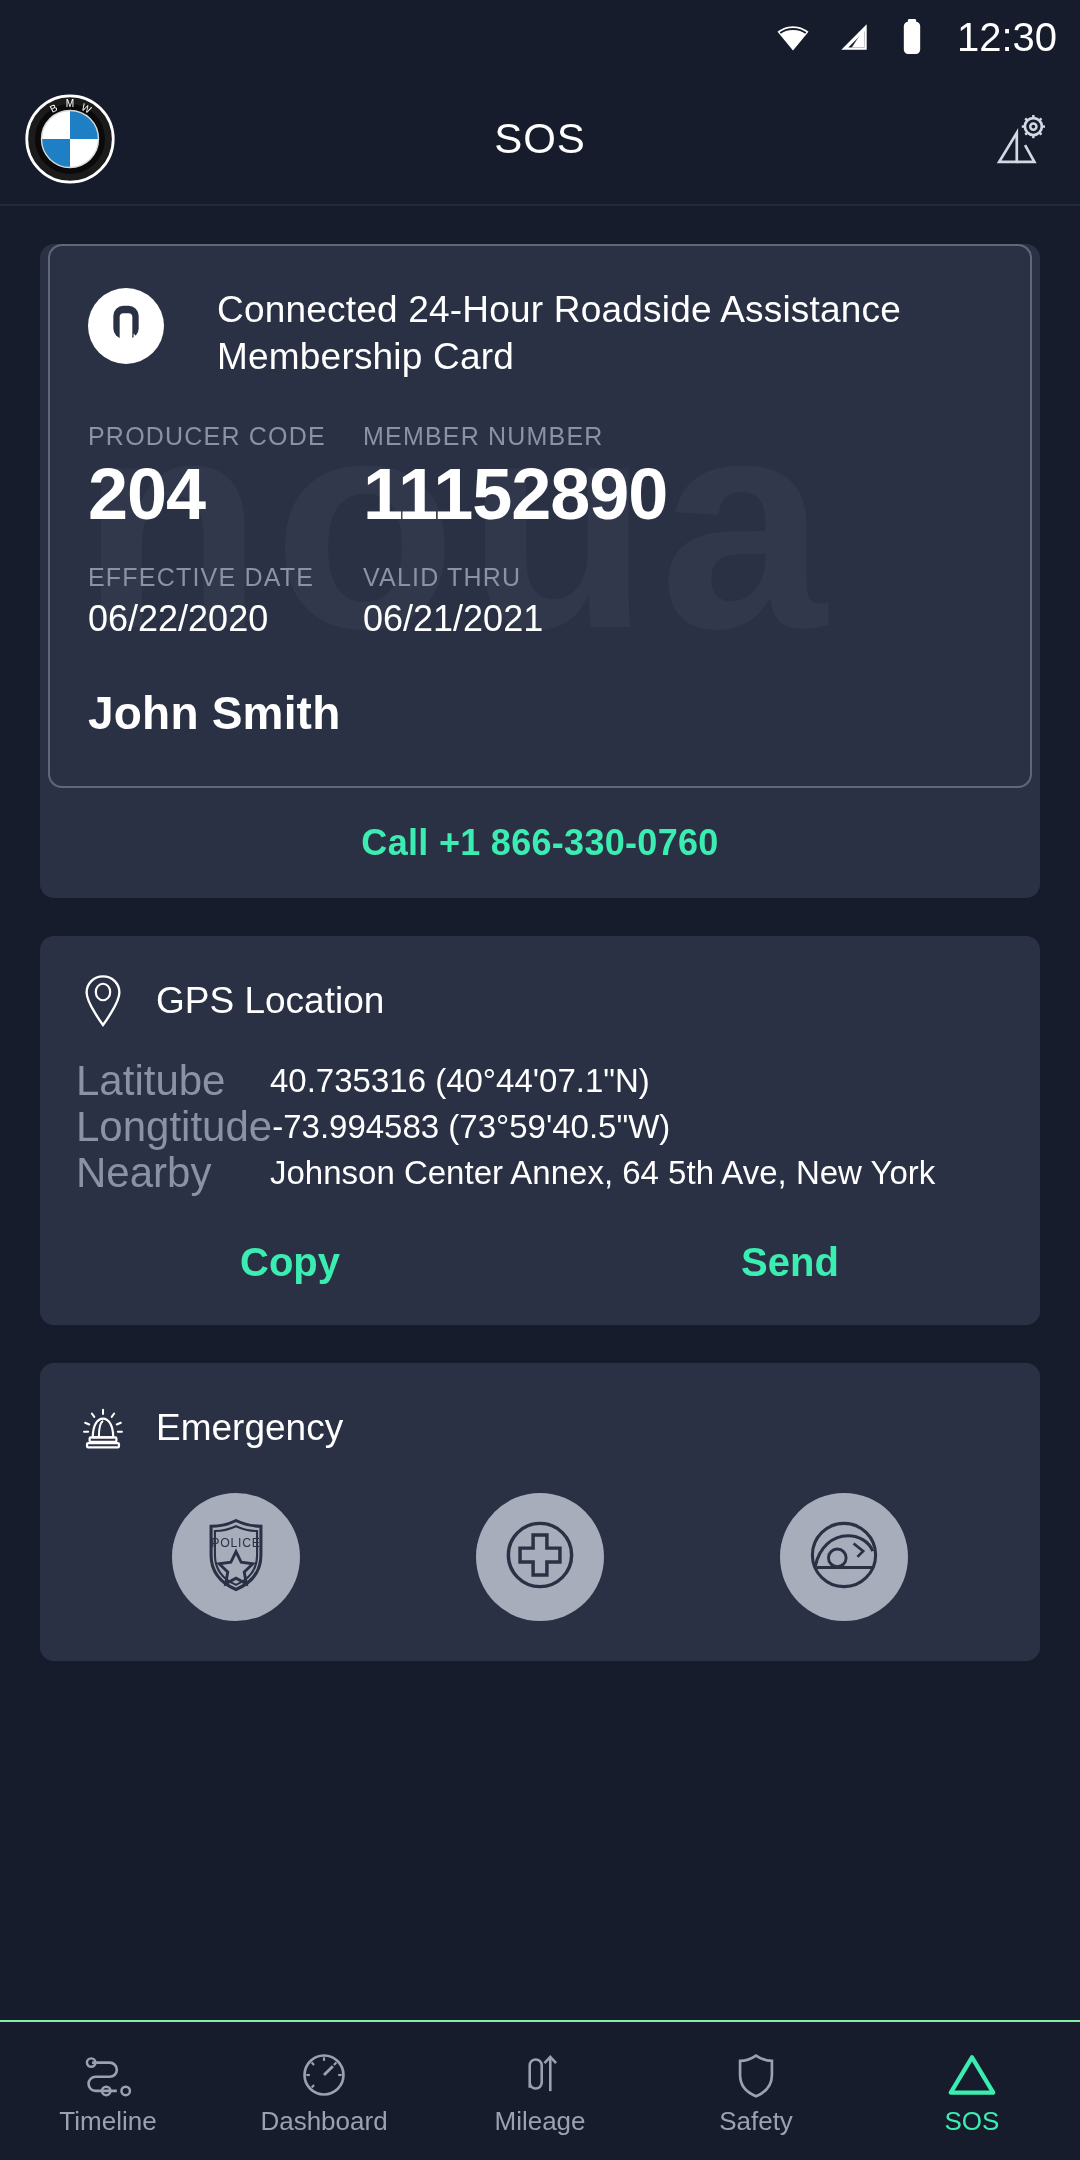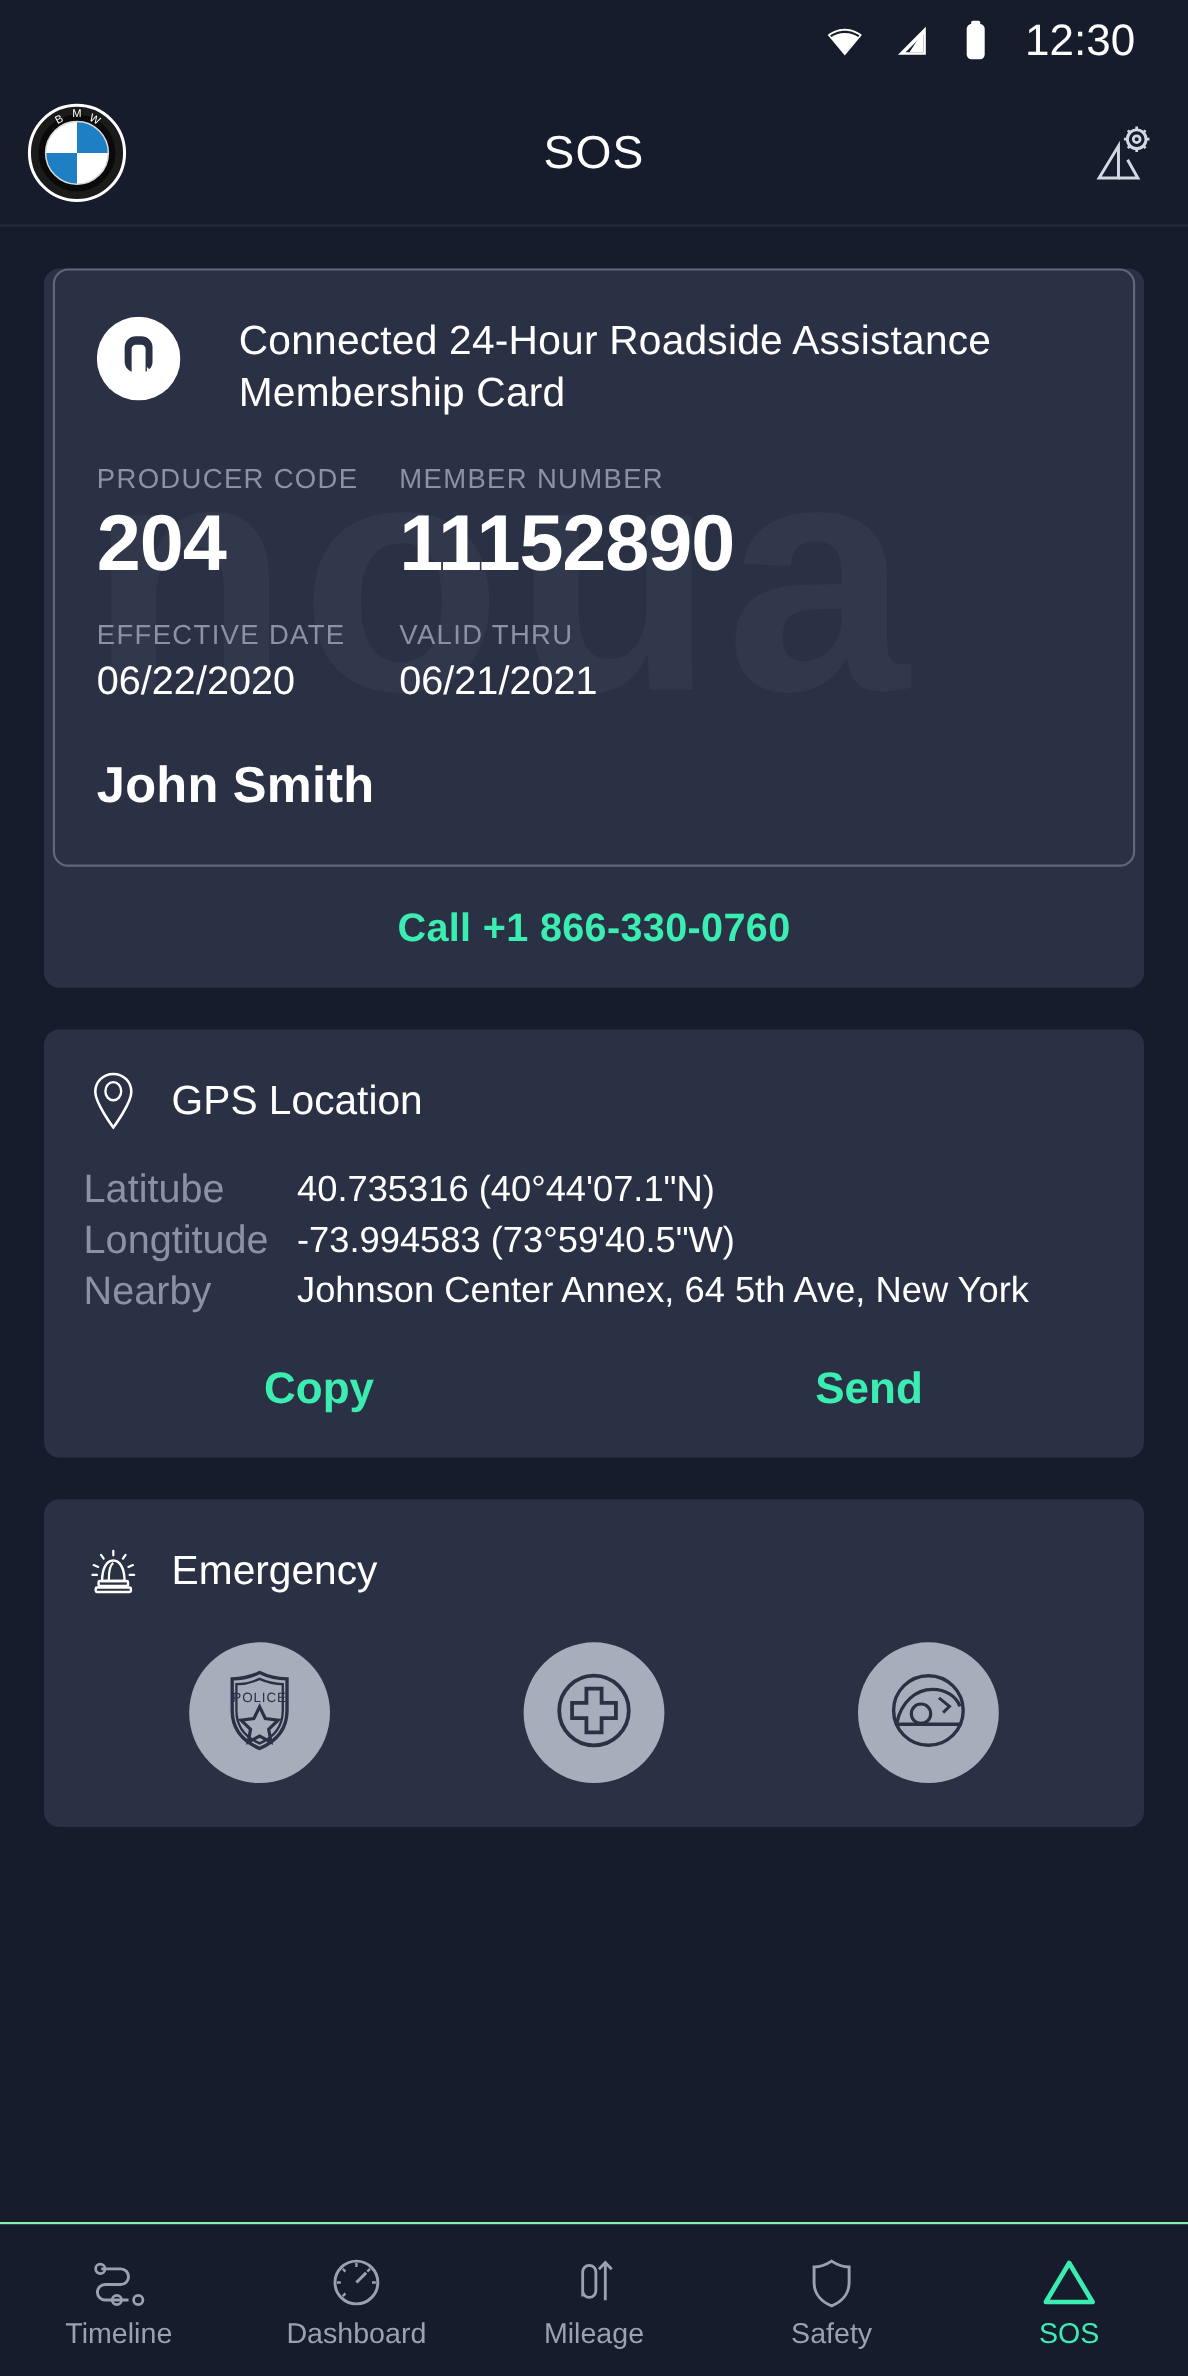--- a/index.html
+++ b/index.html
@@ -13,21 +13,21 @@
     position: relative;
     width: 1080px; height: 2160px;
     background: #171c2c;
     display: flex; flex-direction: column;
   }
 
   
   .statusbar {
     height: 74px; flex: 0 0 74px;
     display: flex; align-items: center; justify-content: flex-end;
-    padding-right: 48px; gap: 22px;
+    padding-right: 23px; gap: 22px;
     background: #171c2c;
   }
   .statusbar .sicon { display: flex; align-items: center; }
   .status-time {
     color: #ffffff; font-size: 40px; letter-spacing: 0px;
     font-family: "Liberation Sans", sans-serif;
     margin-left: 6px;
   }
 
   
@@ -133,21 +133,21 @@
   
   .sec-head {
     display: flex; align-items: center; gap: 26px;
     padding: 38px 36px 0 36px;
   }
   .sec-icon { width: 54px; height: 54px; display: flex; align-items: center; justify-content: center; }
   .sec-title { color: #ffffff; font-size: 37px; }
 
   .gps-rows { padding: 30px 36px 0 36px; }
   .gps-row { display: flex; align-items: flex-start; }
-  .gps-k { flex: 0 0 194px; color: #8a92a5; font-size: 36px; line-height: 46px; }
+  .gps-k { flex: 0 0 194px; color: #8a92a5; font-size: 42px; line-height: 46px; }
   .gps-v { flex: 1 1 auto; color: #ffffff; font-size: 33px; line-height: 46px; }
 
   .gps-actions {
     display: flex; padding: 44px 0 40px 0;
   }
   .gps-actions > div { flex: 1 1 50%; text-align: center; }
   .link-btn { color: #3bedb0; font-size: 40px; font-weight: bold; }
 
   .emg-icons {
     display: flex; justify-content: space-around;

